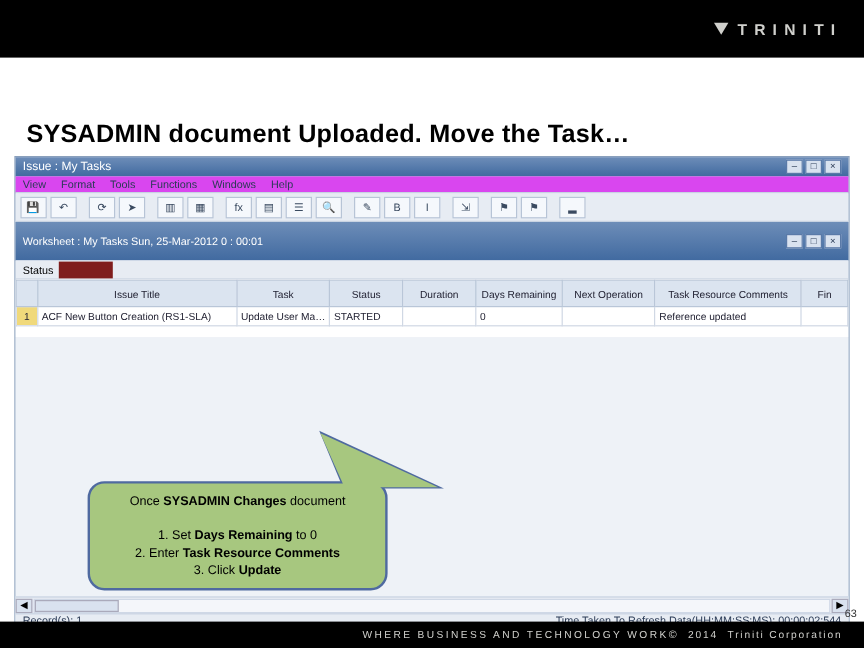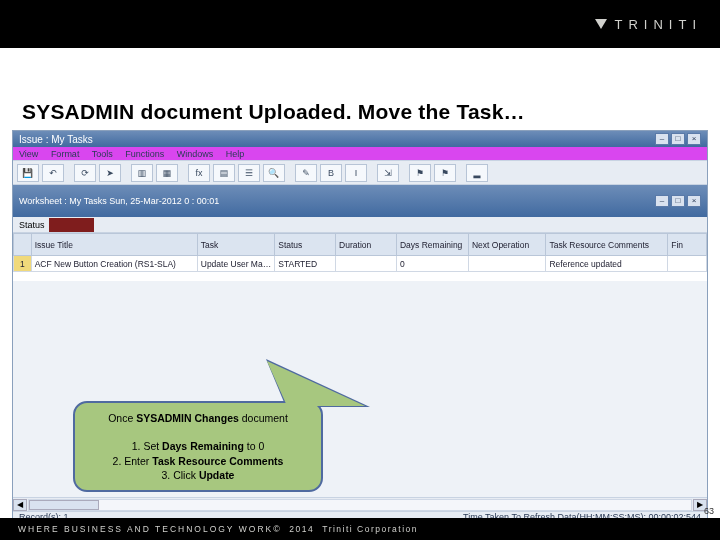--- a/index.html
+++ b/index.html
@@ -1,18 +1,18 @@
 <!DOCTYPE html>
 <html><head>
 <meta charset="utf-8">
 <style>
   * { box-sizing: border-box; margin: 0; padding: 0; }
   body { width: 720px; height: 540px; font-family: Arial, sans-serif; background: #fff; overflow: hidden; position: relative; }
 
-  .top-bar { height: 48px; background: #000; display: flex; justify-content: flex-end; align-items: center; padding-right: 18px; }
+  .top-bar { height: 48px; background: #000; display: flex; justify-content: flex-end; align-items: center; padding-right: 18px; font-weight: bold; }
   .brand { color: #d0d0cc; font-size: 13px; letter-spacing: 6px; display: flex; align-items: center; gap: 8px; }
   .brand-mark { width: 0; height: 0; border-top: 10px solid #d0d0cc; border-left: 6px solid transparent; border-right: 6px solid transparent; display: inline-block; }
 
   .slide-title { font-size: 21px; font-weight: bold; padding: 8px 22px 6px; letter-spacing: 0.2px; margin-top: 44px; }
 
   .app { margin: 0 12px; border: 1px solid #8aa0bc; background: #eef2f7; position: relative; height: 398px; }
   .app-titlebar { background: linear-gradient(#6d8db8,#416aa0); color: #fff; font-size: 10px; padding: 2px 6px; display: flex; justify-content: space-between; align-items: center; height: 16px; }
   .winbtns { display: flex; gap: 2px; }
   .winbtn { width: 14px; height: 12px; background: #d9e2ef; border: 1px solid #5a7aa8; font-size: 8px; line-height: 10px; text-align: center; color: #2a3a55; }
 
@@ -22,38 +22,38 @@
   .toolbar { background: #e7ecf3; padding: 3px 4px; display: flex; gap: 3px; border-bottom: 1px solid #c8d3e2; height: 24px; }
   .tbtn { width: 22px; height: 18px; background: #f5f8fc; border: 1px solid #b7c4d6; display: flex; align-items: center; justify-content: center; font-size: 9px; color: #3a4a60; }
   .tsep { width: 4px; }
 
   .sheet-title { background: linear-gradient(#6d8db8,#416aa0); color: #fff; font-size: 9px; padding: 16px 6px; height: 14px; display:flex; justify-content:space-between; align-items:center;}
   .status-row { background: #e7ecf3; font-size: 9px; padding: 2px 6px; border-bottom: 1px solid #c8d3e2; height: 16px; display:flex; align-items:center; gap:4px;}
   .status-row select { font-size:9px; height:12px; border:7px solid #7f1d1d; }
 
   .grid-wrap { background: #fff; height: 48px; overflow: hidden; }
   table { border-collapse: collapse; width: 100%; font-size: 8.5px; color: #223; table-layout: fixed; }
-  th { background: #dbe4f0; border: 1px solid #b9c6d8; padding: 2px 3px; font-weight: normal; text-align: left; height: 22px; }
+  th { background: #dbe4f0; border: 1px solid #b9c6d8; padding: 2px 3px; font-weight: normal; text-align: center; height: 22px; }
   td { border: 1px solid #d0d8e4; padding: 2px 3px; height: 16px; background:#fff; overflow:hidden; white-space:nowrap; text-overflow:ellipsis; }
   .rownum { width: 16px; background:#f0d97b; text-align:center; }
   .spacer-body { background: #eef2f7; height: 252px; position: relative; }
 
   .callout { position: absolute; left: 60px; top: 120px; width: 250px; background: #a7c77f; border: 2px solid #4f6aa0; border-radius: 14px; padding: 8px 10px; font-size: 10.5px; text-align: center; line-height: 1.35; color:#000; }
   .callout-tail { position:absolute; left: 260px; top: 80px; width:0; height:0; border-bottom: 45px solid #a7c77f; border-left: 8px solid transparent; border-right: 70px solid transparent; transform: skewX(32deg); z-index:1;}
   .callout-tail-border { position:absolute; left: 258px; top: 78px; width:0; height:0; border-bottom: 48px solid #4f6aa0; border-left: 10px solid transparent; border-right: 74px solid transparent; transform: skewX(32deg);}
   .callout b { font-weight: bold; }
 
   .hscroll { position:absolute; left:0; right:0; bottom:16px; height:14px; background:#e7ecf3; border-top:1px solid #c8d3e2; display:flex; align-items:center;}
   .hscroll .arrow{width:14px; height:12px; background:#d9e2ef; border:1px solid #aab; font-size:8px; text-align:center; line-height:10px;}
   .hscroll .track{flex:1; height:12px; background:#f4f6fa; border:1px solid #cfd8e6; margin:0 1px; position:relative;}
   .hscroll .thumb{position:absolute; left:0; top:0; height:10px; width:70px; background:#d9e2ef; border:1px solid #aab;}
 
   .statusbar { position:absolute; left:0; right:0; bottom:0; height:16px; background:#e7ecf3; border-top:1px solid #c8d3e2; font-size:9px; color:#2a3a55; display:flex; justify-content:space-between; align-items:flex-start; padding:0 6px;}
 
-  .footer { position: absolute; left: 0; right: 0; bottom: 0; height: 22px; background: #000; color: #d0d0cc; font-size: 8.5px; letter-spacing: 2px; display: flex; align-items: center; padding: 0 18px; justify-content: flex-start; }
+  .footer { position: absolute; left: 0; right: 0; bottom: 0; height: 22px; background: #000; color: #d0d0cc; font-size: 8.5px; letter-spacing: 2px; display: flex; align-items: center; padding: 0 18px; justify-content: flex-end; }
   .footer-right { display:flex; align-items:center; gap:8px; letter-spacing: 1.5px;}
   .page-num { position:absolute; right:6px; bottom:24px; font-size:9px; color:#333;}
   .copy{font-size:9px;}
 </style>
 </head>
 <body>
 
 <div class="top-bar">
   <div class="brand">
     <span class="brand-mark"></span>

